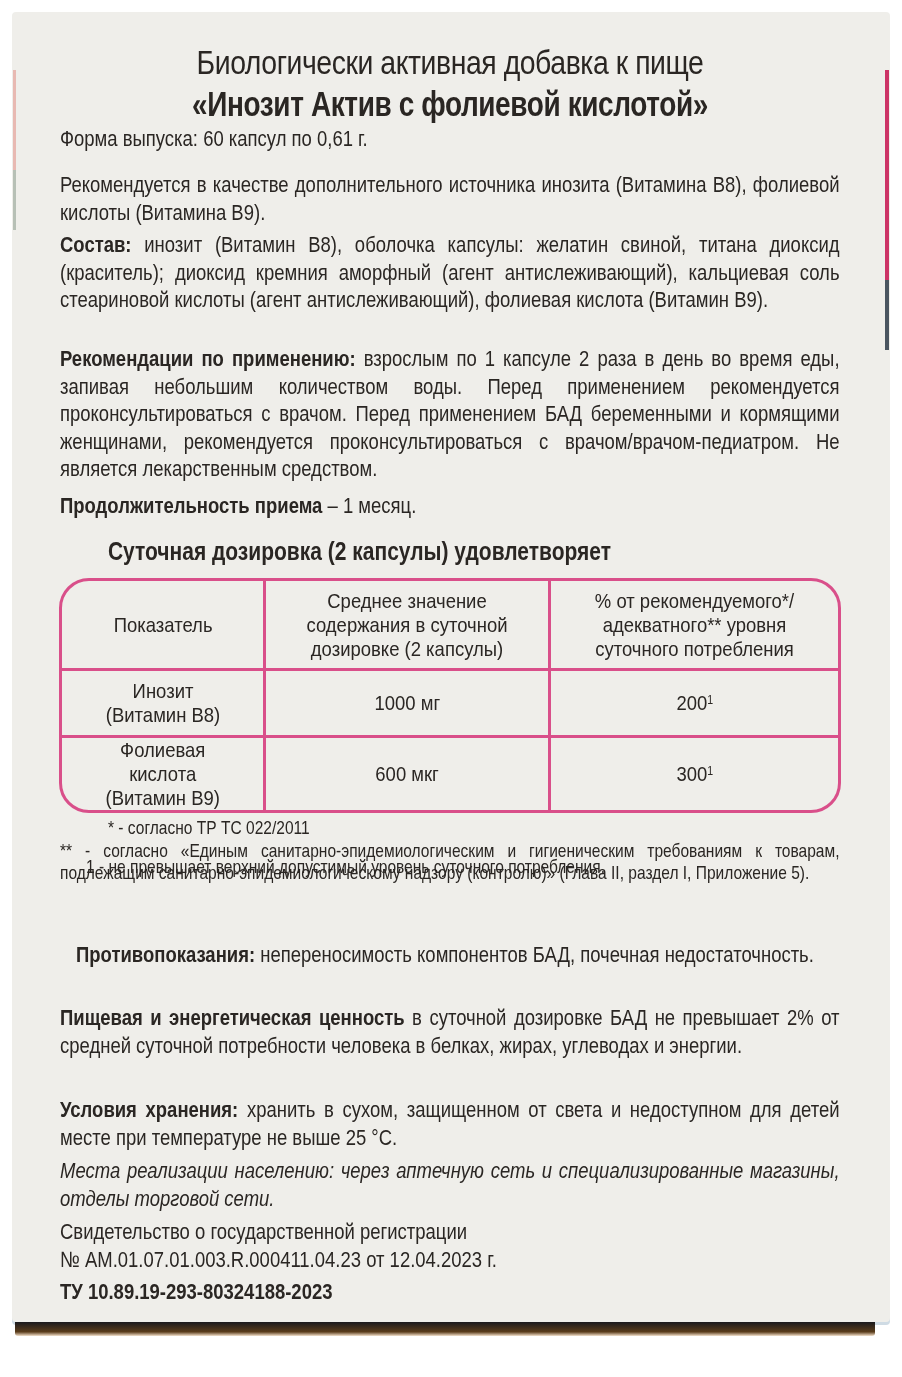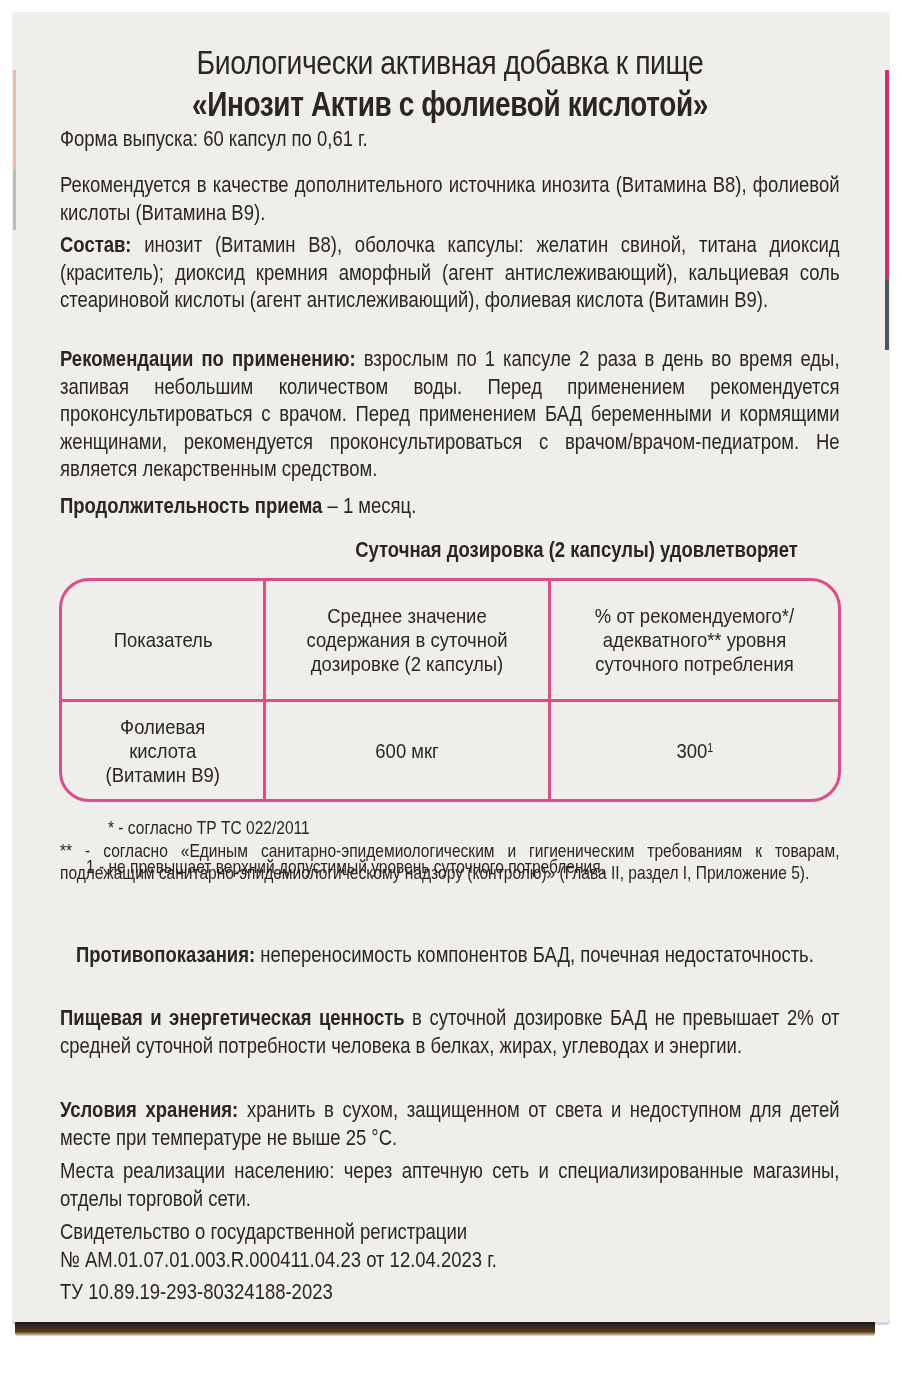--- a/index.html
+++ b/index.html
@@ -29,22 +29,22 @@
     font-size:35px; font-weight:bold; letter-spacing:-0.5px; transform:scaleX(0.8); transform-origin:center;
   }
   .p {
     position:absolute; left:0; width:780px;
     font-size:22px; line-height:27.5px; text-align:justify;
   }
   .p b { font-weight:bold; }
   .n { transform:scaleX(0.84); transform-origin:left top; width:928px; }
   .small { font-size:18.5px; line-height:22px; }
   .table-title {
-    position:absolute; left:0; top:537px; width:780px; text-align:right;
-    font-size:22px; font-weight:bold;
+    position:absolute; left:0; top:537px; width:780px; text-align:left;
+    font-size:25px; font-weight:bold;
   }
   table.dose {
     position:absolute; left:-1px; top:578px; width:782px; height:224px;
     border-collapse:separate; border-spacing:0;
     border:3px solid #d94f8a; border-radius:30px;
     font-size:21px; line-height:24px; text-align:center;
   }
   table.dose td { border-right:3px solid #d94f8a; border-bottom:3px solid #d94f8a; padding:0 16px; vertical-align:middle; }
   table.dose tr td:last-child { border-right:none; }
   table.dose tr:last-child td { border-bottom:none; }
@@ -89,20 +89,25 @@
     <span style="display:inline-block;transform:scaleX(0.84);">Суточная дозировка (2 капсулы) удовлетворяет</span>
   </div>
 
   <table class="dose">
     <tbody>
         <tr style="height:90px;">
       <td style="width:206px;margin-left:40px;"><span class="cell-inner">Показатель</span></td>
       <td style="width:262px;"><span class="cell-inner" style="width:230px;">Среднее значение содержания в суточной дозировке (2 капсулы)</span></td>
       <td><span class="cell-inner" style="width:255px;">% от рекомендуемого*/ адекватного** уровня суточного потребления</span></td>
     </tr>
+    <tr style="height:67px;">
+      <td><span class="cell-inner"><span>Инозит</span><br><span>(Витамин B8)</span></span></td>
+      <td><span class="cell-inner">1000 мг</span></td>
+      <td><span class="cell-inner"><span>200</span><sup>1</sup></span></td>
+    </tr>
     <tr style="height:52px;">
       <td><span class="cell-inner"><span>Фолиевая кислота</span><br><span>(Витамин B9)</span></span></td>
       <td><span class="cell-inner">600 мкг</span></td>
       <td><span class="cell-inner"><span>300</span><sup>1</sup></span></td>
     </tr>
   </tbody>
     </table>
 
   <div class="p small" style="top:817px;margin-left:48px;">
     <div class="n">* - согласно ТР ТС 022/2011</div>
@@ -119,24 +124,24 @@
   </div>
 
   <div class="p" style="top:1004px;">
     <div class="n"><b>Пищевая и энергетическая ценность</b><span> в суточной дозировке БАД не превы­шает 2% от средней суточной потребности человека в белках, жирах, углеводах и энергии.</span></div>
   </div>
 
   <div class="p" style="top:1096px;">
     <div class="n"><b>Условия хранения:</b><span> хранить в сухом, защищенном от света и недоступном для детей месте при температуре не выше 25 °С.</span></div>
   </div>
 
-  <div class="p" style="top:1157px;">
+  <div class="p" style="top:1157px;font-style:italic;">
     <div class="n">Места реализации населению: через аптечную сеть и специализированные магазины, отделы торговой сети.</div>
   </div>
 
   <div class="p" style="top:1218px;text-align:left;">
     <div class="n"><span>Свидетельство о государственной регистрации</span><br><span>№ AM.01.07.01.003.R.000411.04.23 от 12.04.2023 г.</span></div>
   </div>
 
-  <div class="p" style="top:1278px;text-align:left;">
+  <div class="p" style="top:1278px;text-align:left;font-weight:bold;">
     <div class="n">ТУ 10.89.19-293-80324188-2023</div>
   </div>
 </div>
 
 </body></html>

